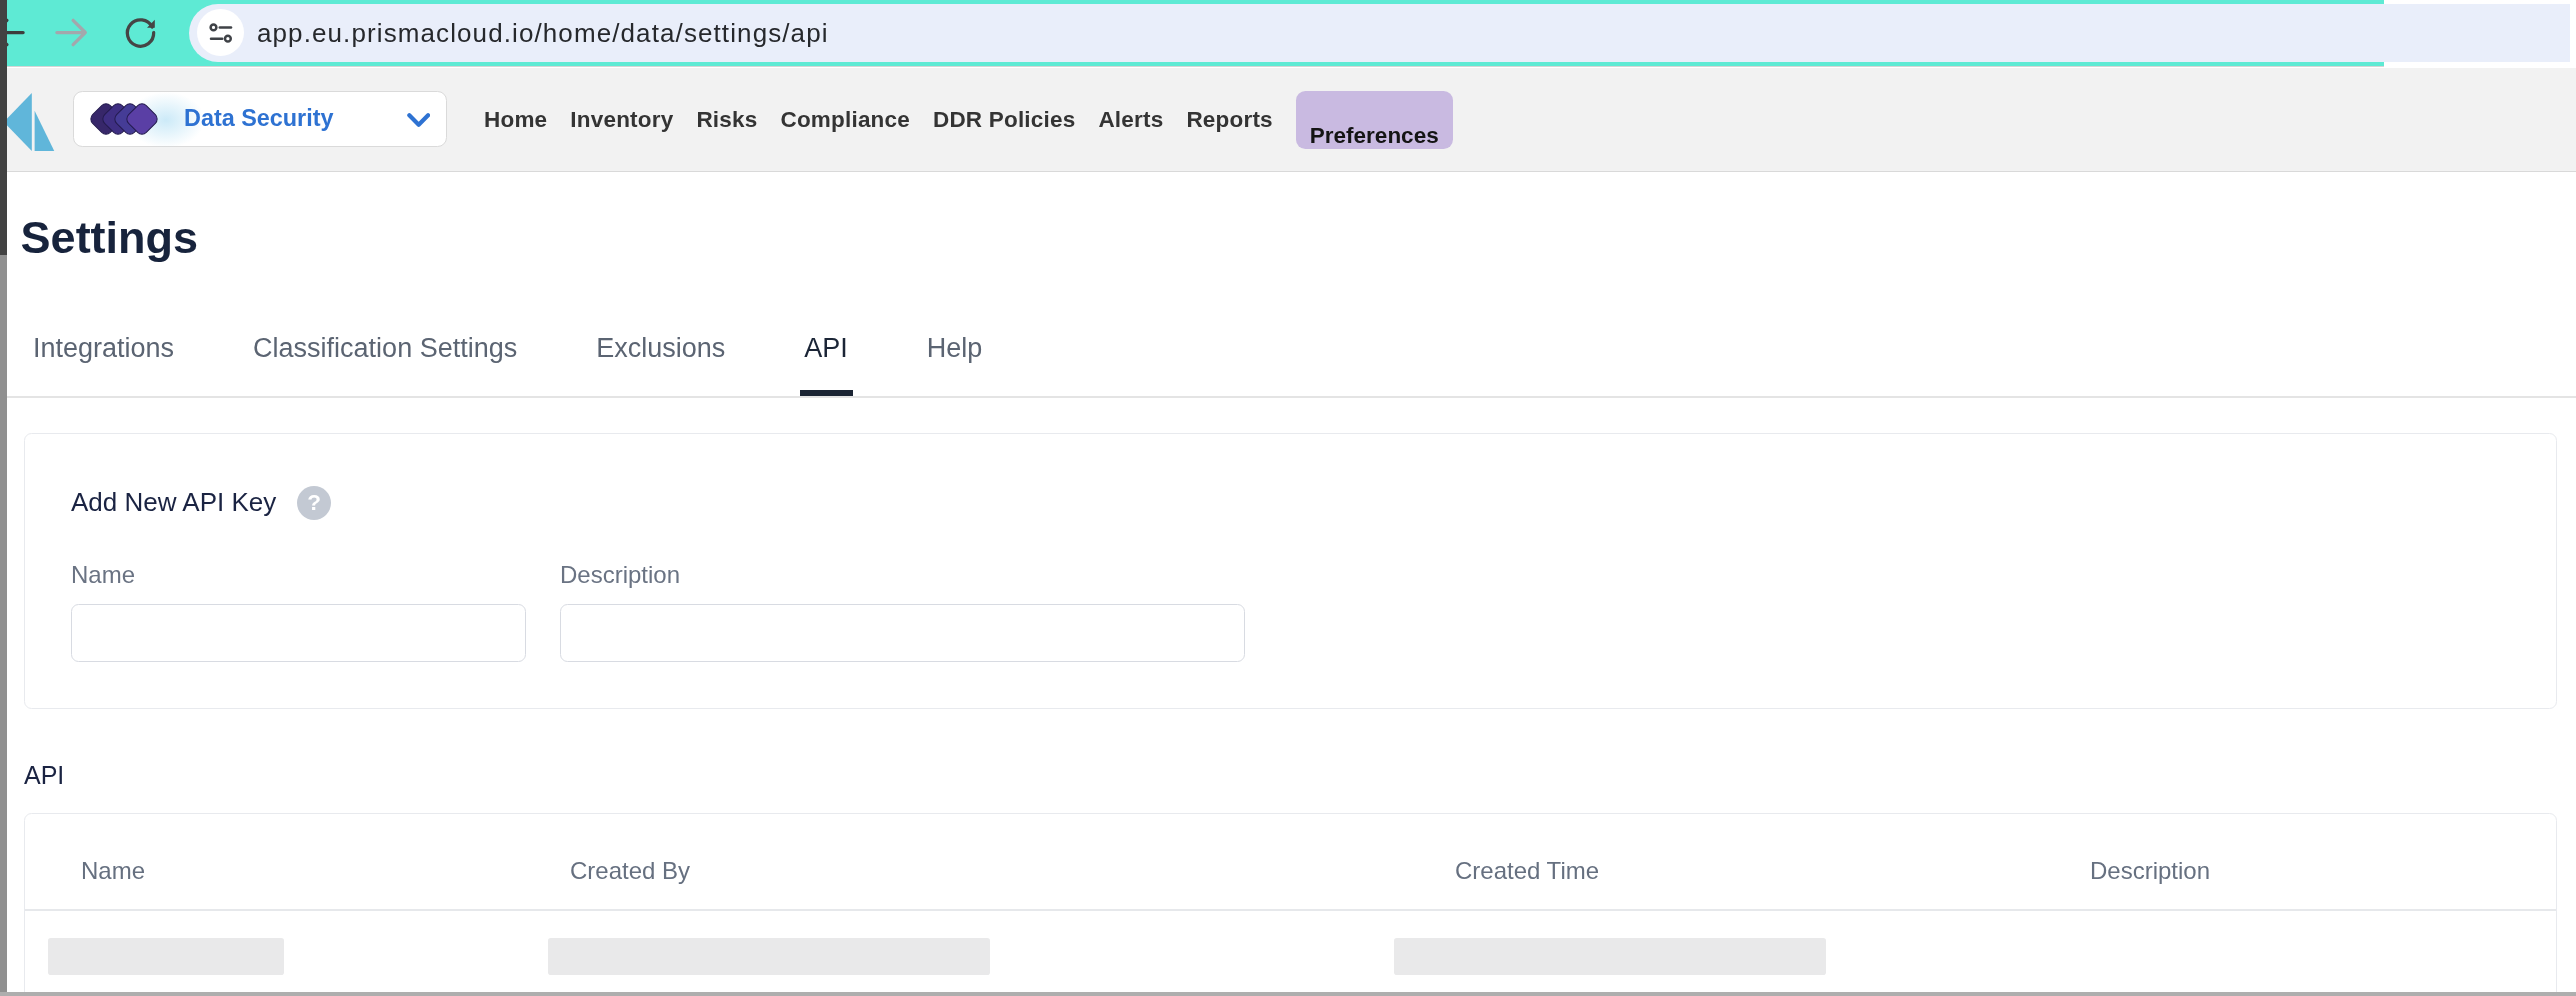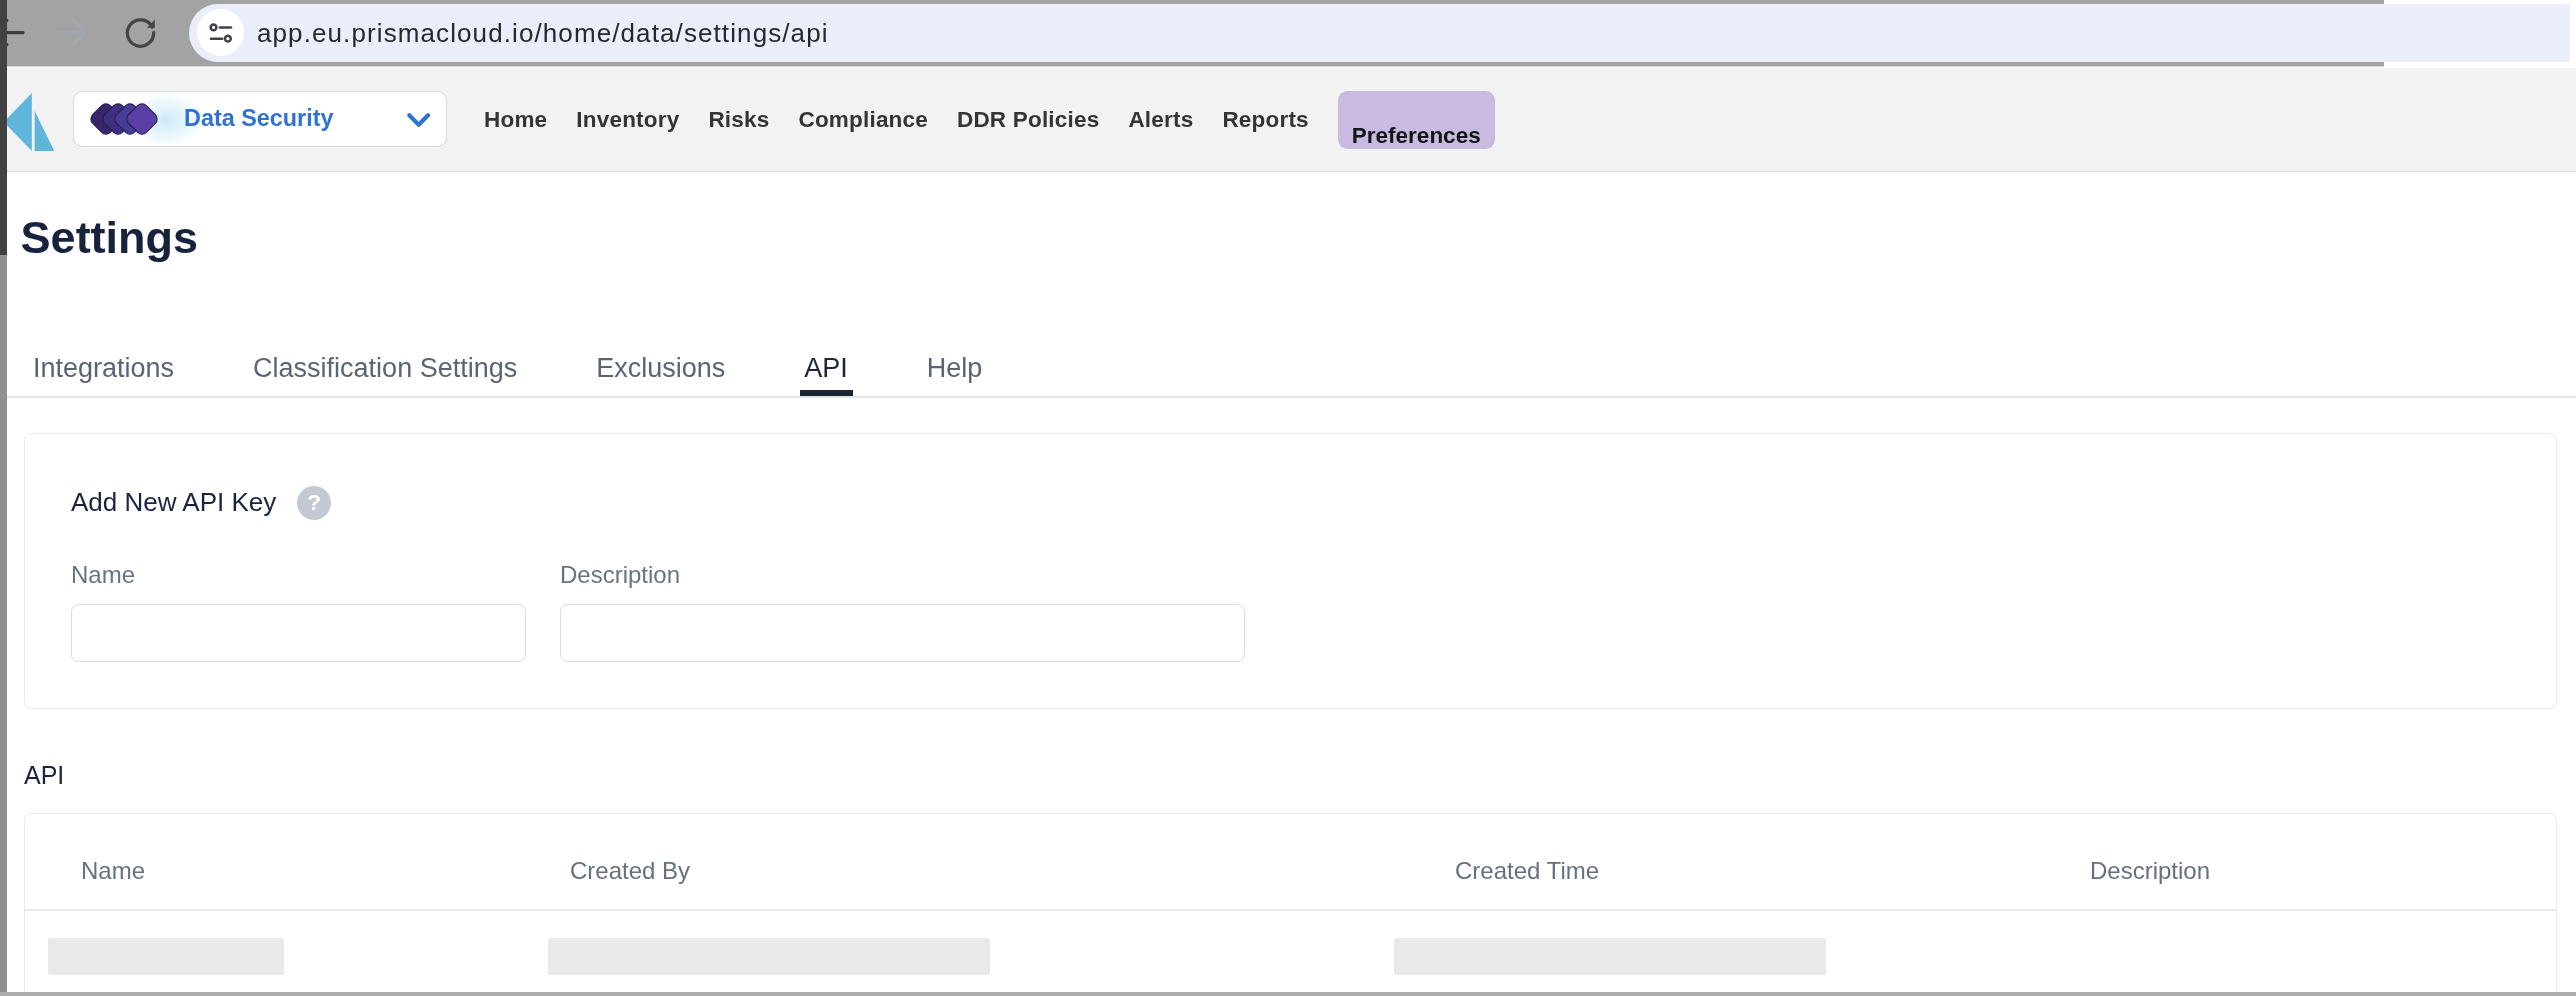--- a/index.html
+++ b/index.html
@@ -1,20 +1,20 @@
 <!DOCTYPE html>
 <html style="font-size:15px"><head>
 <meta charset="utf-8">
 <style>
   * { margin:0; padding:0; box-sizing:border-box; }
   html,body { width:2576px; height:997px; overflow:hidden; background:#fff;
     font-family:"Liberation Sans", sans-serif; }
 
   
-  #toolbar { position:absolute; left:0; top:0; width:2384px; height:67px; background:#a3a3a3;
+  #toolbar { position:absolute; left:0; top:0; width:2384px; height:67px; background:#5eead4;
     border-bottom:1.9px solid #d5d5d5; }
   #left-strip-top { position:absolute; left:0; top:0; width:6.6px; height:255px; background:#424242; z-index:50; }
   #left-strip-bottom { position:absolute; left:0; top:255px; width:6.6px; height:742px; background:#909090; z-index:50; }
   .nav-arrow { position:absolute; top:13px; width:39px; height:39px; }
   #url-pill { position:absolute; left:189px; top:3.7px; width:2381px; height:58px;
     background:#e9eefa; border-radius:29px 0 0 29px; }
   #tune-circle { position:absolute; left:8.4px; top:5.6px; width:47px; height:47px; border-radius:50%;
     background:#fff; display:flex; align-items:center; justify-content:center; }
   #url-text { position:absolute; left:68px; top:0; height:58px; line-height:58px;
     font-size:26px; letter-spacing:1.1px; color:#26282c; white-space:nowrap; }
@@ -25,29 +25,29 @@
   #logo { position:absolute; left:0; top:23.4px; }
   #switcher { position:absolute; left:73px; top:23.4px; width:374px; height:56px; background:#fff;
     border:1.9px solid #dadada; border-radius:9.4px; }
   .diamond { position:absolute; top:14px; width:26px; height:26px; border-radius:6.6px;
     transform:rotate(45deg); border:1.9px solid #241b4f; }
   #diamond-glow { position:absolute; left:52px; top:-1.9px; width:80px; height:58px;
     background:radial-gradient(ellipse at center, rgba(170,220,243,0.6) 0%, rgba(170,220,243,0) 68%); }
   #switcher-label { position:absolute; left:110px; top:0; height:52px; line-height:52px;
     font-size:23.4px; color:#2e72d2; font-weight:600; }
   #switcher-chevron { position:absolute; left:333px; top:20.6px; }
-  #nav-items { position:absolute; left:484px; top:0; height:104px; display:flex; align-items:center; gap:29px; }
+  #nav-items { position:absolute; left:484px; top:0; height:104px; display:flex; align-items:center; gap:23px; }
   .nav-item { font-size:22.5px; font-weight:600; letter-spacing:0.2px; color:#343434; white-space:nowrap; }
   .nav-item.active { background:#c9bae1; color:#141414; font-weight:700; font-size:22.5px; letter-spacing:0;
     border-radius:9.4px; height:58px; line-height:58px; padding:16px 14px; }
 
   
   #page-title { position:absolute; left:20.6px; top:212px; font-size:45px; font-weight:700; color:#17233c; }
   #tabs { position:absolute; left:33px; top:330px; height:67px; display:flex; gap:79px; }
-  .tab { position:relative; font-size:27px; color:#5b6472; line-height:37px; white-space:nowrap;margin-top:20px; }
+  .tab { position:relative; font-size:27px; color:#5b6472; line-height:37px; white-space:nowrap; }
   .tab.active { color:#1b2536; font-weight:500; }
   .tab.active .tab-underline { position:absolute; left:-4.7px; right:-4.7px; bottom:0; height:6.6px; background:#1a2433; }
   .tab-dot { position:absolute; right:-28px; top:-12px; width:18px; height:18px; border-radius:50%; background:#f25a4b; }
   #tabs-divider { position:absolute; left:6.6px; top:396px; width:2569px; height:1.9px; background:#e4e4e4; }
 
   
   .card { position:absolute; left:24px; width:2533px; background:#fff;
     border:1.9px solid #e8eaee; border-radius:7.5px; }
   #card-form { top:433px; height:276px; }
   #form-title { position:absolute; left:46px; top:53px; font-size:26px; font-weight:400; color:#1a2342; }

